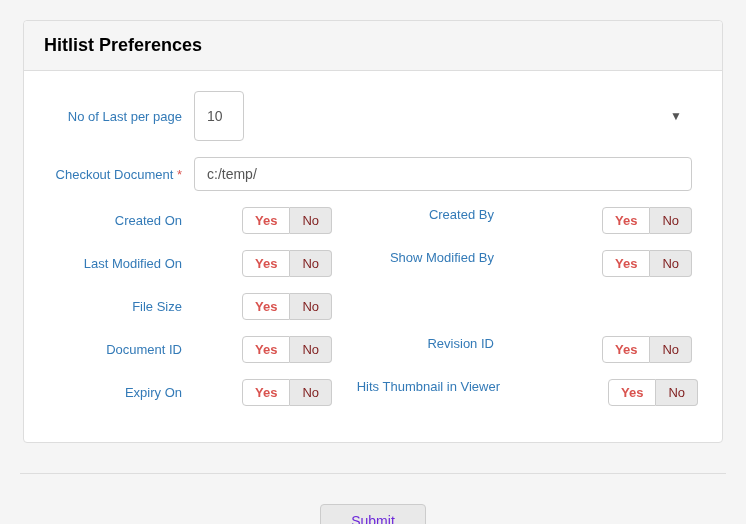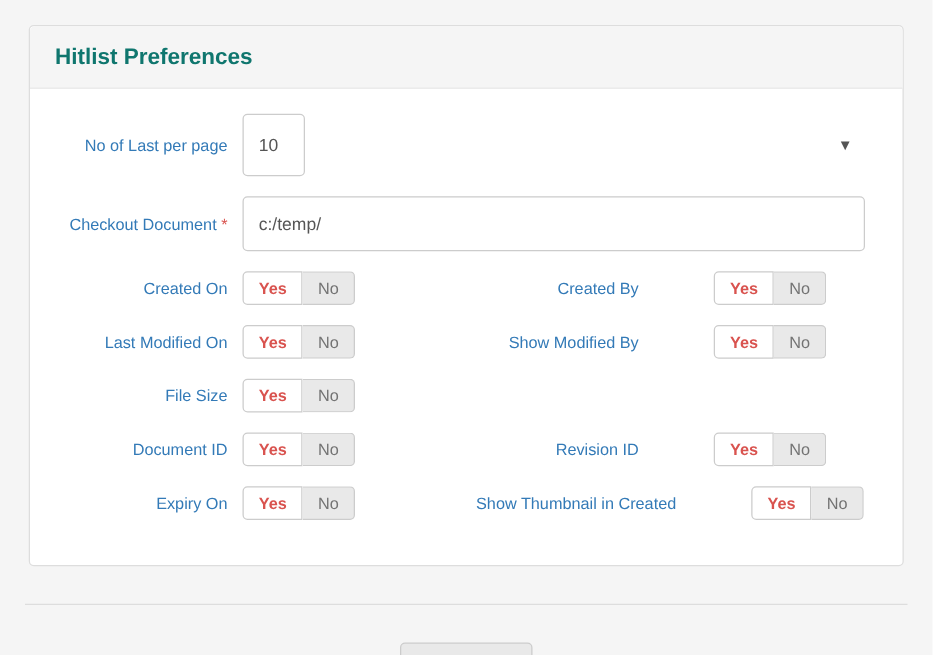--- a/index.html
+++ b/index.html
@@ -22,21 +22,21 @@
     }
     .card-header {
       background: #f5f5f5;
       border-bottom: 1px solid #ddd;
       padding: 14px 20px;
       border-radius: 4px 4px 0 0;
     }
     .card-header h2 {
       font-size: 18px;
       font-weight: 600;
-      color: #0f766e;
+      color: #000000;
     }
     .card-body {
       padding: 20px 30px;
     }
     .form-row {
       display: flex;
       align-items: center;
       margin-bottom: 16px;
     }
     .form-label {
@@ -44,21 +44,21 @@
       min-width: 140px;
       padding-right: 12px;
       font-size: 13px;
       color: #337ab7;
     }
     .form-label .required {
       color: #d9534f;
     }
     .form-control {
       flex: 1;
-      height: 44px;
+      height: 34px;
       padding: 6px 12px;
       font-size: 14px;
       border: 1px solid #ccc;
       border-radius: 4px;
       color: #555;
     }
     .form-select {
       flex: 1;
       height: 50px;
       padding: 6px 12px;
@@ -82,28 +82,29 @@
       right: 10px;
       top: 50%;
       transform: translateY(-50%);
       font-size: 12px;
       color: #555;
       pointer-events: none;
     }
     .toggle-group {
       display: flex;
       gap: 0;
+      margin-left: 48px;
     }
     .toggle-btn {
       padding: 5px 12px;
       font-size: 13px;
       border: 1px solid #ccc;
       cursor: pointer;
       background: #e9e9e9;
-      color: #737373;
+      color: #7f1d1d;
     }
     .toggle-btn:first-child {
       border-radius: 4px 0 0 4px;
     }
     .toggle-btn:last-child {
       border-radius: 0 4px 4px 0;
       border-left: none;
     }
     .toggle-btn.active-yes {
       background: #fff;
@@ -115,21 +116,21 @@
       align-items: center;
       margin-bottom: 16px;
     }
     .col-left {
       display: flex;
       align-items: center;
       flex: 1;
     }
     .col-right {
       display: flex;
-      align-items: center;
+      align-items: flex-start;
       flex: 1;
       gap: 48px;
     }
     .col-right .form-label {
       min-width: 150px;
       text-align: right;
     }
     .submit-area {
       width: 700px;
       display: flex;
@@ -246,21 +247,21 @@
 
     <div class="two-col-row">
       <div class="col-left">
         <label class="form-label">Expiry On</label>
         <div class="toggle-group">
           <button class="toggle-btn active-yes">Yes</button>
           <button class="toggle-btn">No</button>
         </div>
       </div>
       <div class="col-right">
-        <label class="form-label" style="min-width:180px;">Show Thumbnail in Created</label>
+        <label class="form-label" style="min-width:180px;">Hits Thumbnail in Viewer</label>
         <div class="toggle-group">
           <button class="toggle-btn active-yes">Yes</button>
           <button class="toggle-btn">No</button>
         </div>
       </div>
     </div>
 
   </div>
 </div>
 

